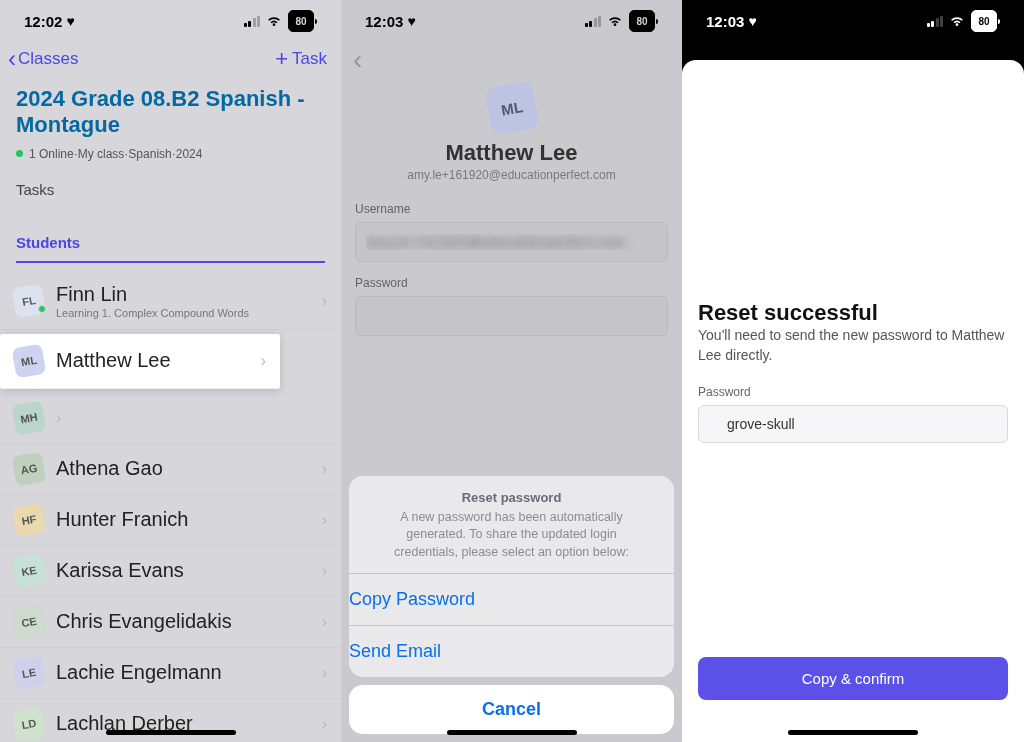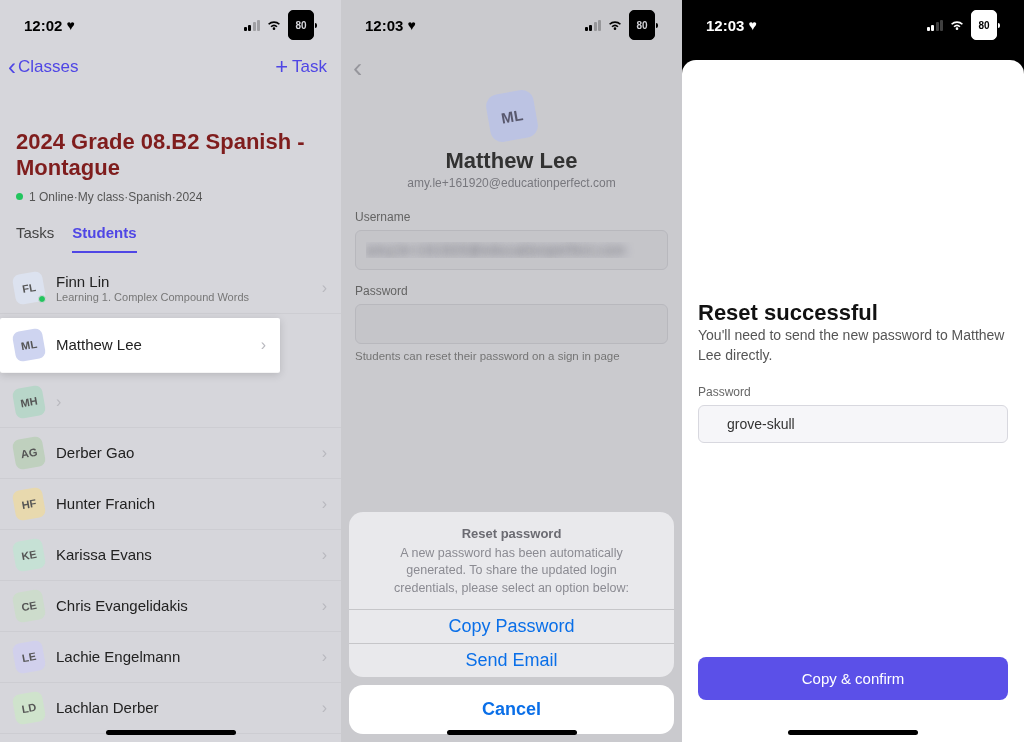--- a/index.html
+++ b/index.html
@@ -35,53 +35,53 @@
   .signal {
     display: inline-flex; align-items: flex-end; gap: 1.5px; height: 11px;
   }
   .signal span { width:3px; background:currentColor; border-radius:1px;}
   .signal .b1{height:4px;} .signal .b2{height:6px;} .signal .b3{height:9px;opacity:.25;} .signal .b4{height:11px;opacity:.25;}
   .wifi svg { width:16px; height:12px; }
   .battery {
     display:flex; align-items:center; gap:1px;
   }
   .batt-body {
-    border:1.5px solid currentColor; border-radius:5px; width:26px; height:30px;
+    border:1.5px solid currentColor; border-radius:5px; width:26px; height:22px;
     display:flex; align-items:center; justify-content:center; font-size:10px; font-weight:700;
     background:currentColor; position:relative;
   }
   .batt-text { color:#d6d6db; }
   .phone3 .batt-text { color:#000; }
   .batt-tip { width:2px; height:5px; background:currentColor; border-radius:0 2px 2px 0;}
   .phone3 .status-bar { color:#fff; }
 
   
   .p1-nav { display:flex; justify-content:space-between; align-items:center; padding:10px 14px 8px 8px;}
   .back-link { display:flex; align-items:center; color:#4f46e5; font-size:17px; gap:2px;}
   .chev-left { font-size:24px; line-height:1; }
   .add-task { display:flex; align-items:center; gap:4px; color:#4f46e5; font-size:17px;}
   .plus { font-size:22px; font-weight:400;}
-  .p1-title { padding:6px 16px 4px; font-size:22px; font-weight:700; line-height:1.2; color:#7f1d1d;margin-top:35px;}
+  .p1-title { padding:6px 16px 4px; font-size:22px; font-weight:700; line-height:1.2; color:#0369a1;}
   .p1-meta { padding:4px 16px 12px; display:flex; align-items:center; font-size:12px; color:#555; gap:6px;}
   .green-dot{width:7px;height:7px;background:#22c55e;border-radius:50%;}
-  .tabs { display:flex; gap:18px; padding:0 16px;}
+  .tabs { display:flex; gap:18px; padding:0 16px;flex-direction:column;}
   .tab { font-size:15px; padding:8px 0 10px; color:#444;}
   .tab.active { color:#4f46e5; font-weight:600; border-bottom:2.5px solid #4f46e5;}
   .list { margin-top:10px; }
   .row {
     display:flex; align-items:center; padding:10px 14px; gap:12px;
     border-bottom:1px solid rgba(0,0,0,0.04);
     position:relative;
   }
   .avatar {
     width:30px; height:30px; border-radius:7px; display:flex; align-items:center; justify-content:center;
     font-size:11px; font-weight:600; color:#555; transform:rotate(-10deg);
   }
   .row .content { flex:1; }
-  .row .name { font-size:15px; color:#222; font-weight:500;}
+  .row .name { font-size:20px; color:#222; font-weight:500;}
   .row .sub { font-size:11px; color:#777; margin-top:1px;}
   .row-chevron { color:#b9b9bf; font-size:16px;}
   .row.highlight { background:#fff; box-shadow:0 2px 8px rgba(0,0,0,.15); border-radius:2px; margin:4px 8px 4px 0; width:280px; padding:12px 14px;}
   .online-dot { width:8px; height:8px; background:#22c55e; border-radius:50%; position:absolute; left:38px; top:32px; border:1.5px solid #d6d6db;}
 
   .home-indicator {
     position:absolute; bottom:7px; left:50%; transform:translateX(-50%);
     width:130px; height:5px; border-radius:3px; background:#000;
   }
   .phone3 .home-indicator { background:#000; }
@@ -112,21 +112,21 @@
   }
   .sheet-card {
     background:rgba(233,233,236,0.97); border-radius:14px; overflow:hidden; margin-bottom:8px;
     backdrop-filter: blur(6px);
   }
   .sheet-header { text-align:center; padding:14px 24px 12px;}
   .sheet-title { font-size:13px; font-weight:600; color:#6b6b72; margin-bottom:4px;}
   .sheet-desc { font-size:12.5px; color:#8b8b92; line-height:1.4;}
   .sheet-btn {
     border-top:0.5px solid rgba(0,0,0,0.15);
-    text-align:center; padding:6px 0; font-size:18px; color:#0a6fe8;
+    text-align:left; padding:15px 0; font-size:18px; color:#0a6fe8;
   }
   .cancel-card {
     background:#fff; border-radius:14px; text-align:center; padding:14px 4px;
     font-size:18px; font-weight:600; color:#0a6fe8;
   }
 
   
   .p3-sheet {
     position:absolute; top:60px; left:0; right:0; bottom:0;
     background:#fff; border-radius:14px 14px 0 0; padding:0 16px;
@@ -217,21 +217,21 @@
         </div>
         <div class="row-chevron">›</div>
       </div>
       <div class="row">
         <div class="avatar c-mh">MH</div>
         <div class="row-chevron">›</div>
       </div>
       <div class="row">
         <div class="avatar c-ag">AG</div>
         <div class="content">
-          <div class="name">Derber Gao</div>
+          <div class="name">Athena Gao</div>
         </div>
         <div class="row-chevron">›</div>
       </div>
       <div class="row">
         <div class="avatar c-hf">HF</div>
         <div class="content">
           <div class="name">Hunter Franich</div>
         </div>
         <div class="row-chevron">›</div>
       </div>
@@ -302,21 +302,20 @@
   </div>
 
   <div class="form">
     <div class="form-group">
       <div class="flabel">Username</div>
       <input class="finput blur" readonly="" value="amy.le+161920@educationperfect.com" style="">
     </div>
     <div class="form-group">
       <div class="flabel">Password</div>
       <input class="finput" readonly="" style="">
-      <div class="fhint">Students can reset their password on a sign in page</div>
     </div>
   </div>
 
   <div class="overlay"></div>
   <div class="action-sheet">
     <div class="sheet-card">
       <div class="sheet-header">
         <div class="sheet-title">Reset password</div>
         <div class="sheet-desc">A new password has been automatically generated. To share the updated login credentials, please select an option below:</div>
       </div>

